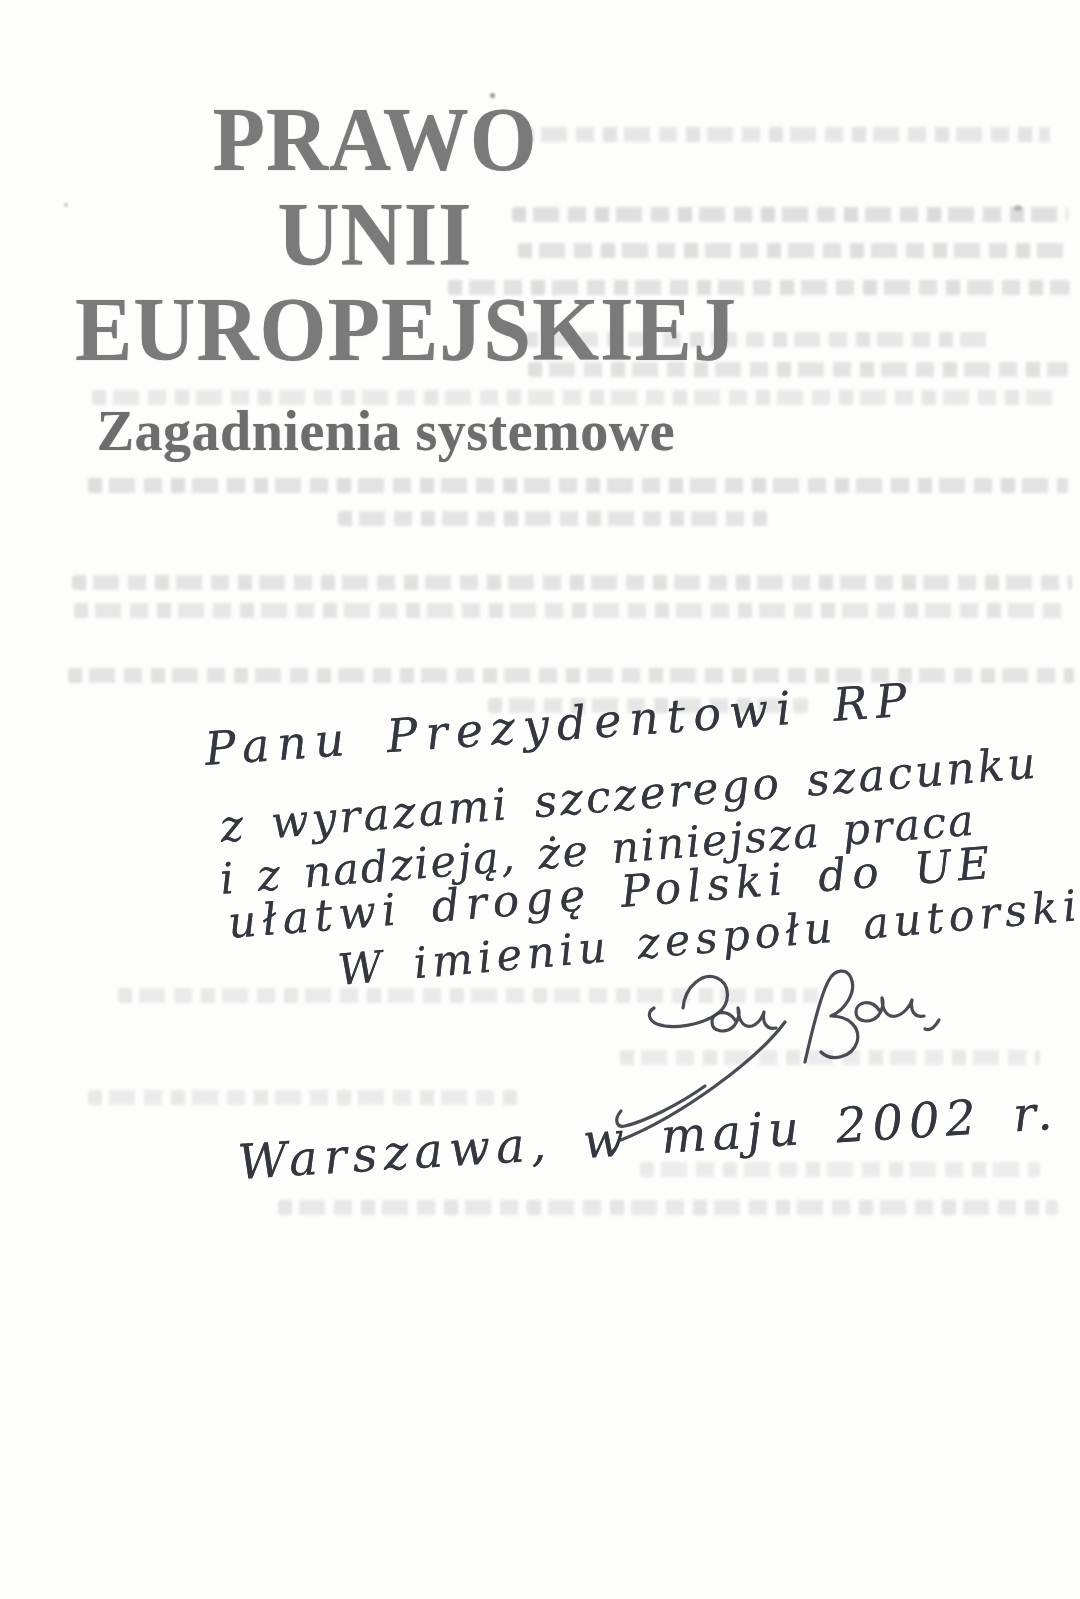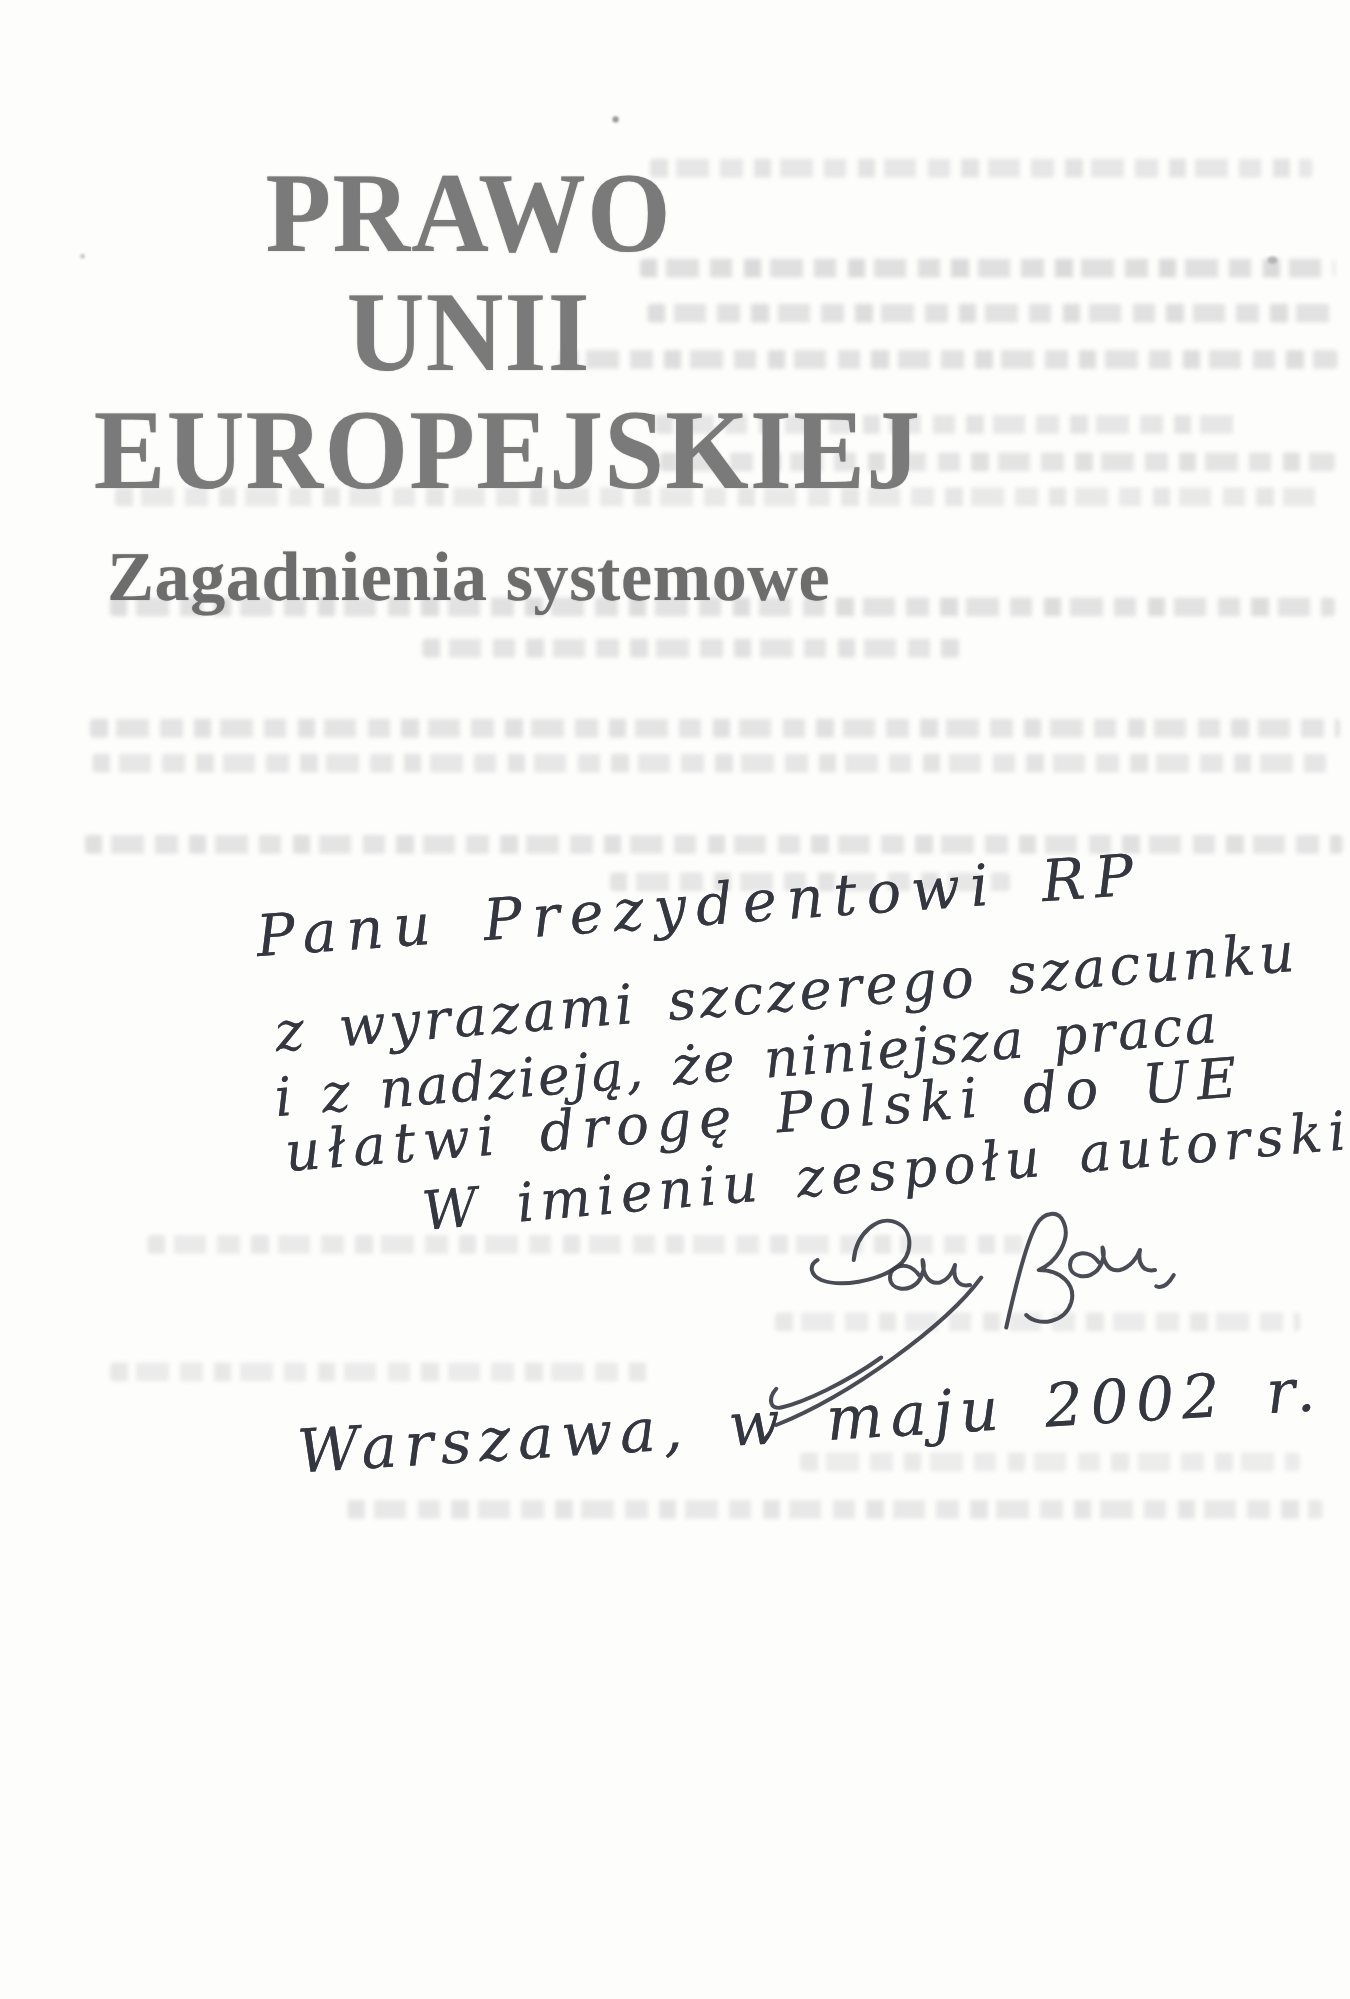--- a/index.html
+++ b/index.html
@@ -3,30 +3,31 @@
 <meta charset="utf-8">
 <style>
   html,body { margin:0; padding:0; background:#e9e9e7; }
   .page {
     position:relative; width:1080px; height:1599px;
     background:#fdfdfc; overflow:hidden;
     font-family:"Liberation Serif", serif;
   }
 
   
-  .title-block { position:absolute; left:75px; top:92px; width:600px; text-align:center;margin-top:31px; }
+  .title-block { position:absolute; left:75px; top:92px; width:600px; text-align:center; }
   .title-line {
     font-weight:bold; font-size:86px; line-height:95px; letter-spacing:1px;
     color:#7a7a7a; transform:scaleY(1.06);
     text-shadow:0 0 1px rgba(122,122,122,.55);
   }
   .subtitle {
     margin-top:24px; font-weight:bold; font-size:56px; line-height:60px;
     color:#6d6d6d; letter-spacing:.5px;
     text-shadow:0 0 1px rgba(109,109,109,.5);
+    text-align:right;
   }
 
   
   .ghost {
     position:absolute; height:15px; border-radius:3px;
     background-image:repeating-linear-gradient(90deg,
       rgba(148,148,151,.55) 0px, rgba(148,148,151,.55) 14px,
       transparent 14px, transparent 21px,
       rgba(138,138,142,.42) 21px, rgba(138,138,142,.42) 47px,
       transparent 47px, transparent 56px,

